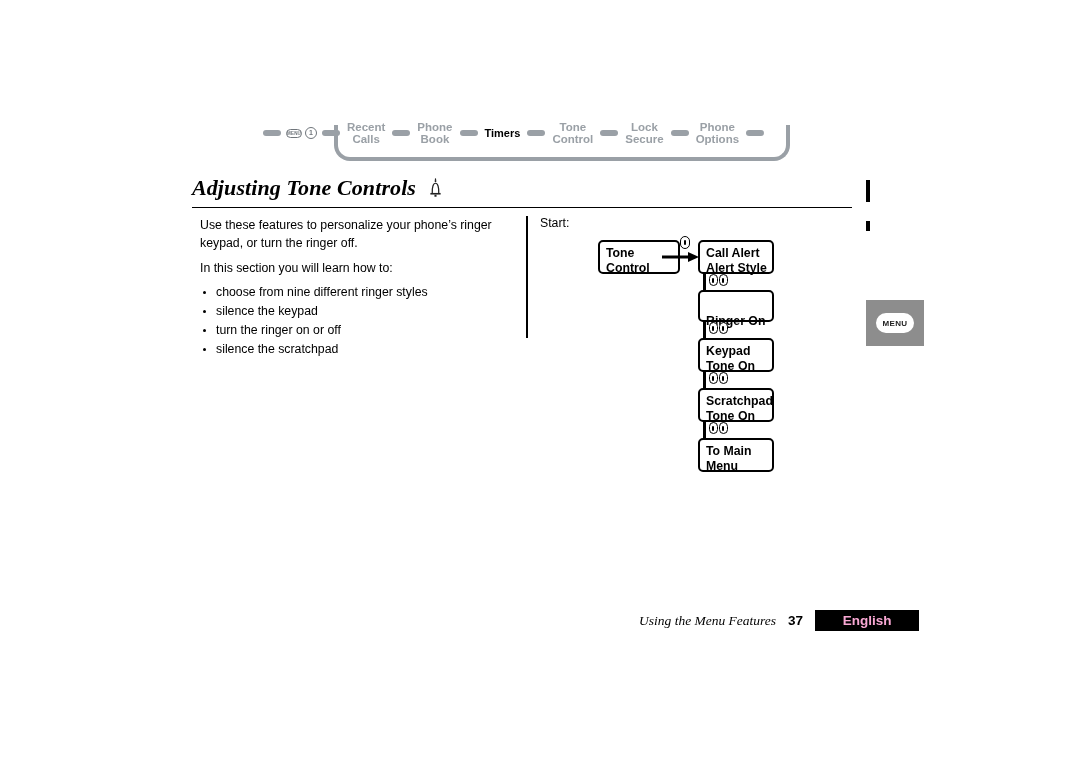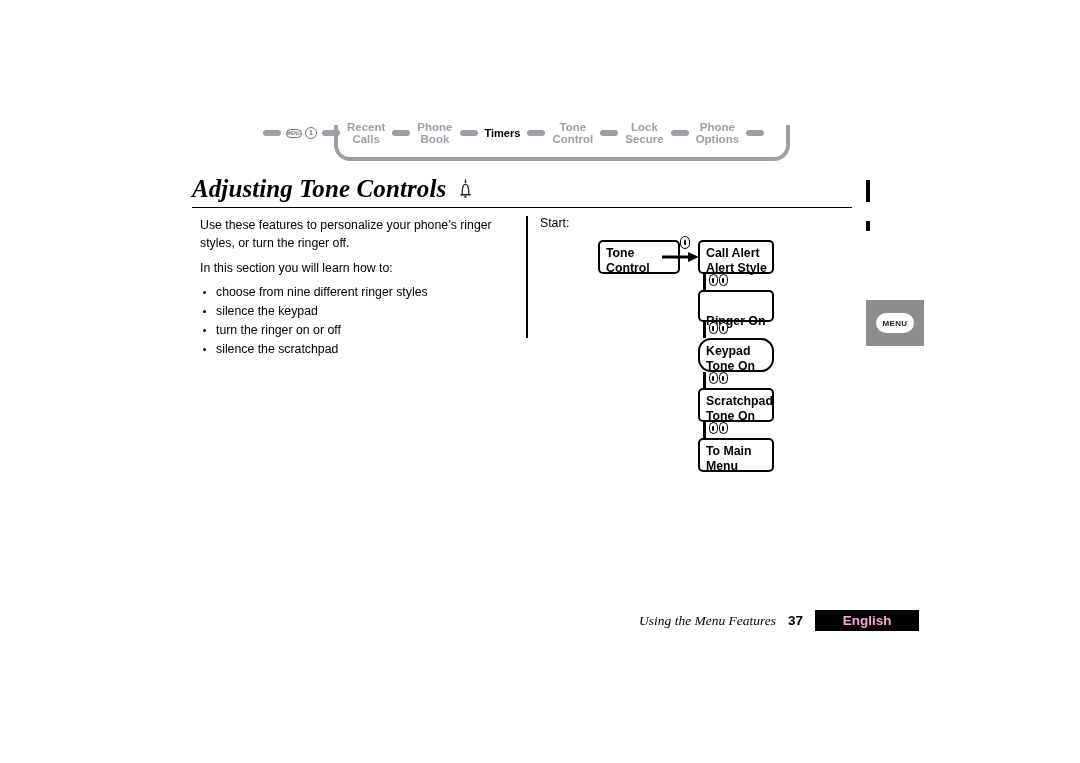--- a/index.html
+++ b/index.html
@@ -119,21 +119,21 @@
     left: 192px;
     top: 175px;
     display: flex;
     align-items: center;
     gap: 10px;
   }
   #page-title {
     font-family: "Liberation Serif", serif;
     font-style: italic;
     font-weight: bold;
-    font-size: 25px;
+    font-size: 22px;
     color: #000;
     letter-spacing: .1px;
   }
   .bell-icon { width: 19px; height: 20px; display: block; }
 
   
   #title-rule {
     position: absolute;
     left: 192px;
     top: 207px;
@@ -388,21 +388,21 @@
       <path d="M10 2.2c0-.7.0-1.3.0-1.3M6.6 15.6c-.2-3.5.3-5.9.7-7.2.5-1.6 1.5-2.9 2.7-2.9s2.2 1.3 2.7 2.9c.4 1.3.9 3.7.7 7.2" stroke="#222" stroke-width="1.3" stroke-linecap="round"></path>
       <path d="M4.6 15.7h10.8v1.7H4.6z" fill="#222"></path>
       <path d="M8.9 17.6h2.2v2.1H8.9z" fill="#222"></path>
       <path d="M9.2 2.2h1.6v2.1H9.2z" fill="#222"></path>
     </svg>
   </span>
 </div>
 <div id="title-rule"></div>
 
 <div id="copy">
-  <p>Use these features to personalize your phone’s ringer styles, or turn the ringer off.</p>
+  <p>Use these features to personalize your phone’s ringer keypad, or turn the ringer off.</p>
   <p>In this section you will learn how to:</p>
   <ul>
     <li><span class="bullet"></span><span>choose from nine different ringer styles</span></li>
     <li><span class="bullet"></span><span>silence the keypad</span></li>
     <li><span class="bullet"></span><span>turn the ringer on or off</span></li>
     <li><span class="bullet"></span><span>silence the scratchpad</span></li>
   </ul>
 </div>
 
 <div id="column-rule"></div>
@@ -429,21 +429,21 @@
   </div>
 
   <div class="flow-box" style="left:162px; top:74px; width:76px; height:32px; padding-top:22px;">Ringer On</div>
 
   <div class="flow-conn" style="top:106px; height:16px;"></div>
   <div class="scroll-keys" style="left:173px; top:106px;">
     <span class="scroll-key"></span>
     <span class="scroll-key"></span>
   </div>
 
-  <div class="flow-box" style="left:162px; top:122px; width:76px; height:34px;border-radius:13px;">Keypad
+  <div class="flow-box" style="left:162px; top:122px; width:76px; height:34px;">Keypad
 Tone On</div>
 
   <div class="flow-conn" style="top:156px; height:16px;"></div>
   <div class="scroll-keys" style="left:173px; top:156px;">
     <span class="scroll-key"></span>
     <span class="scroll-key"></span>
   </div>
 
   <div class="flow-box" style="left:162px; top:172px; width:76px; height:34px;">Scratchpad
 Tone On</div>

